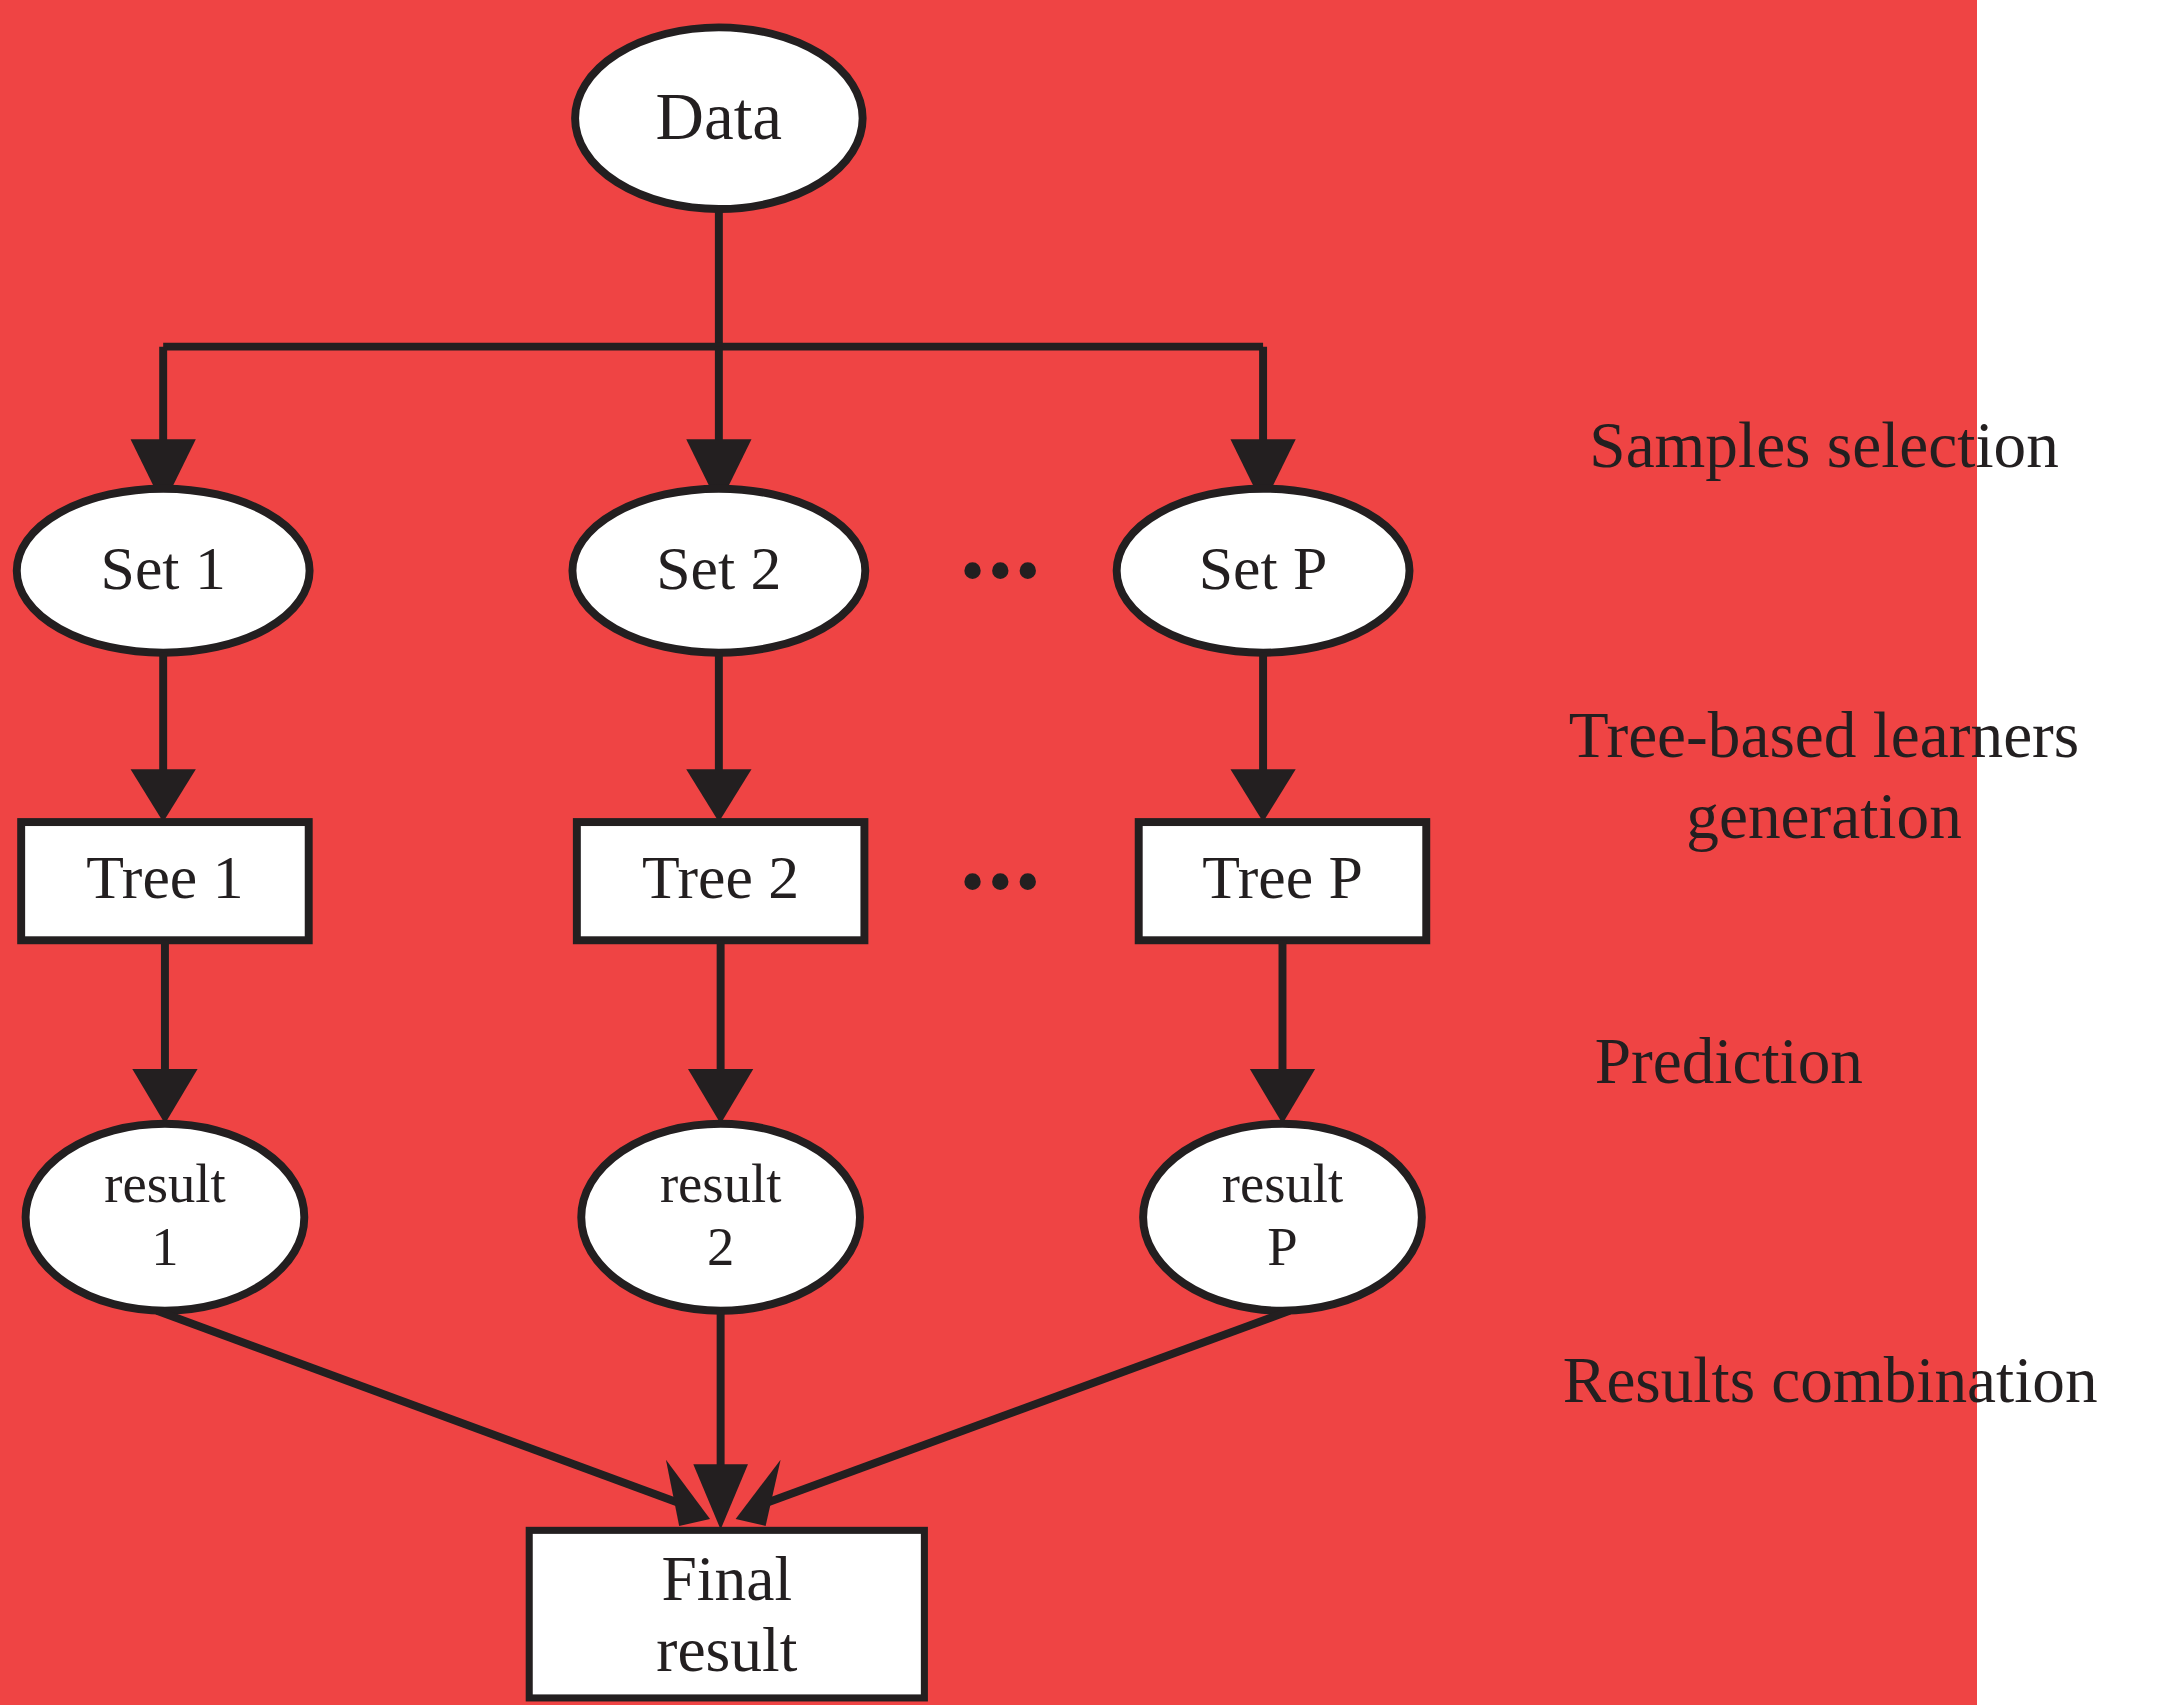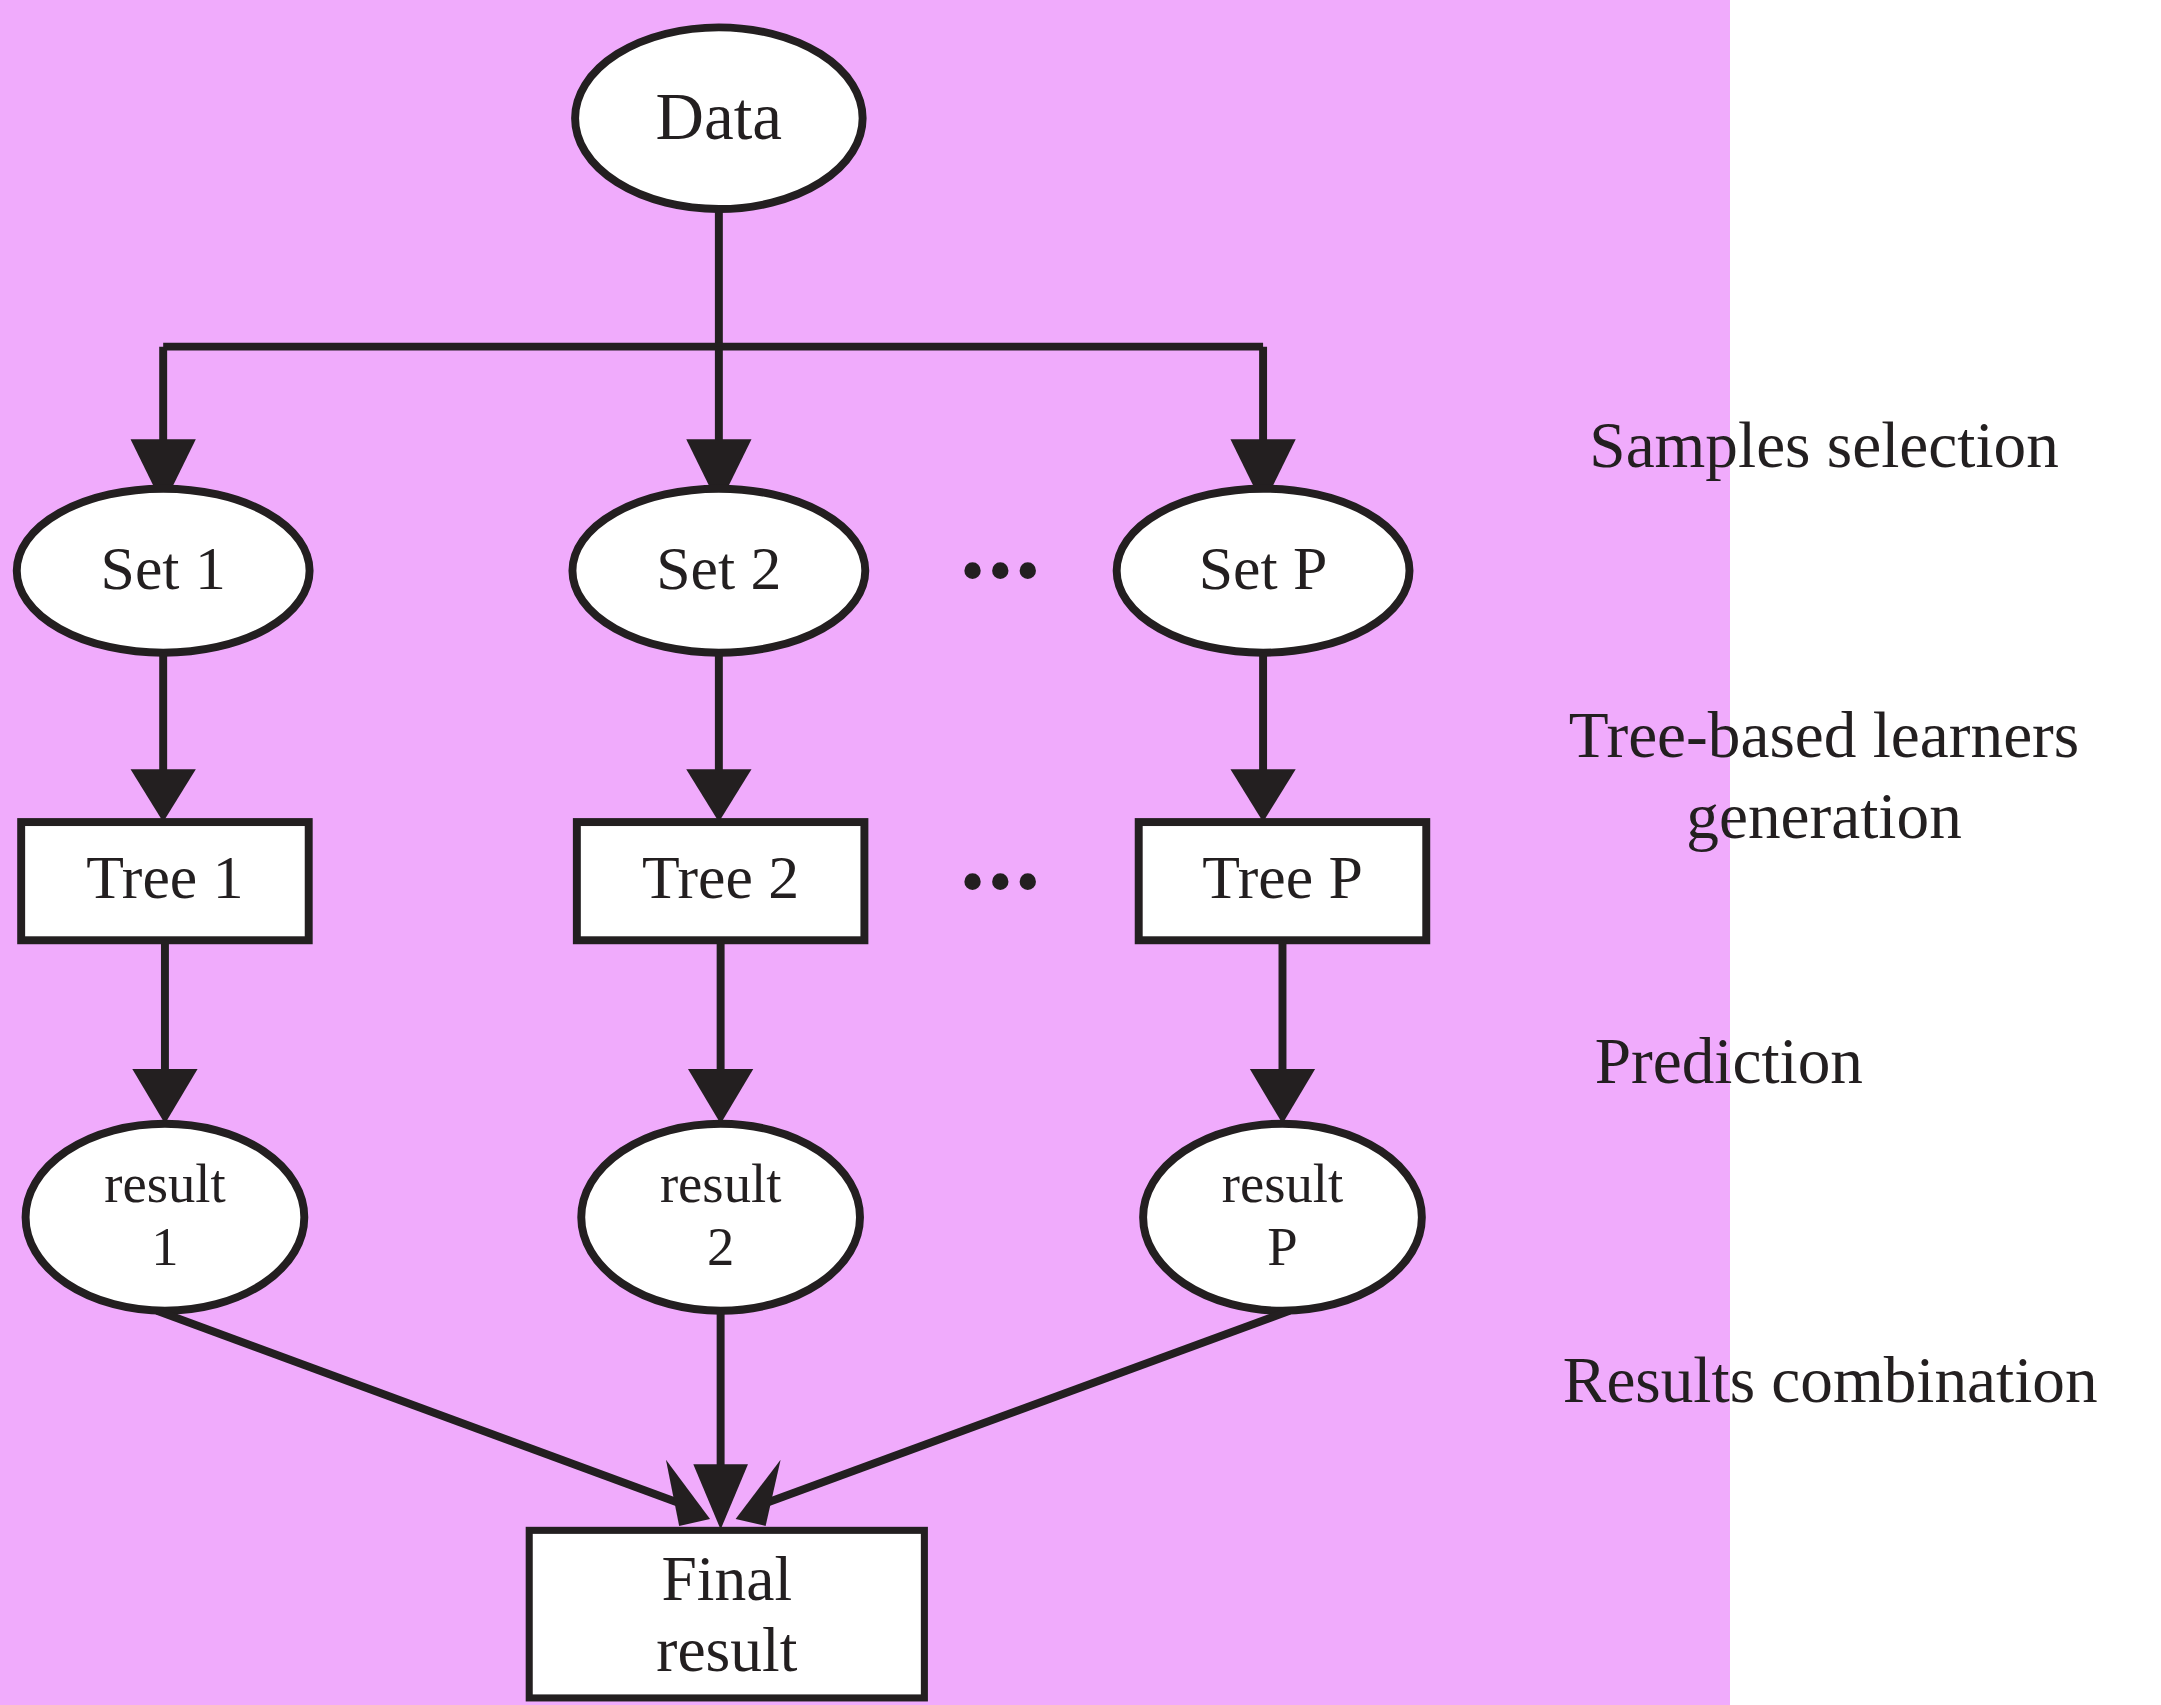--- a/index.html
+++ b/index.html
@@ -10,23 +10,23 @@
   }
   body {
     width: 2161px;
     height: 1705px;
     font-family: "Liberation Serif", "DejaVu Serif", serif;
     color: #231f20;
     overflow: hidden;
   }
   #diagram-root {
     position: relative;
-    width: 1730px;
+    width: 1977px;
     height: 1705px;
-    background: #f0abfc;
+    background: #ef4444;
   }
   #flow-svg {
     position: absolute;
     left: 0;
     top: 0;
     width: 2161px;
     height: 1705px;
   }
   .node-text {
     font-family: "Liberation Serif", "DejaVu Serif", serif;

